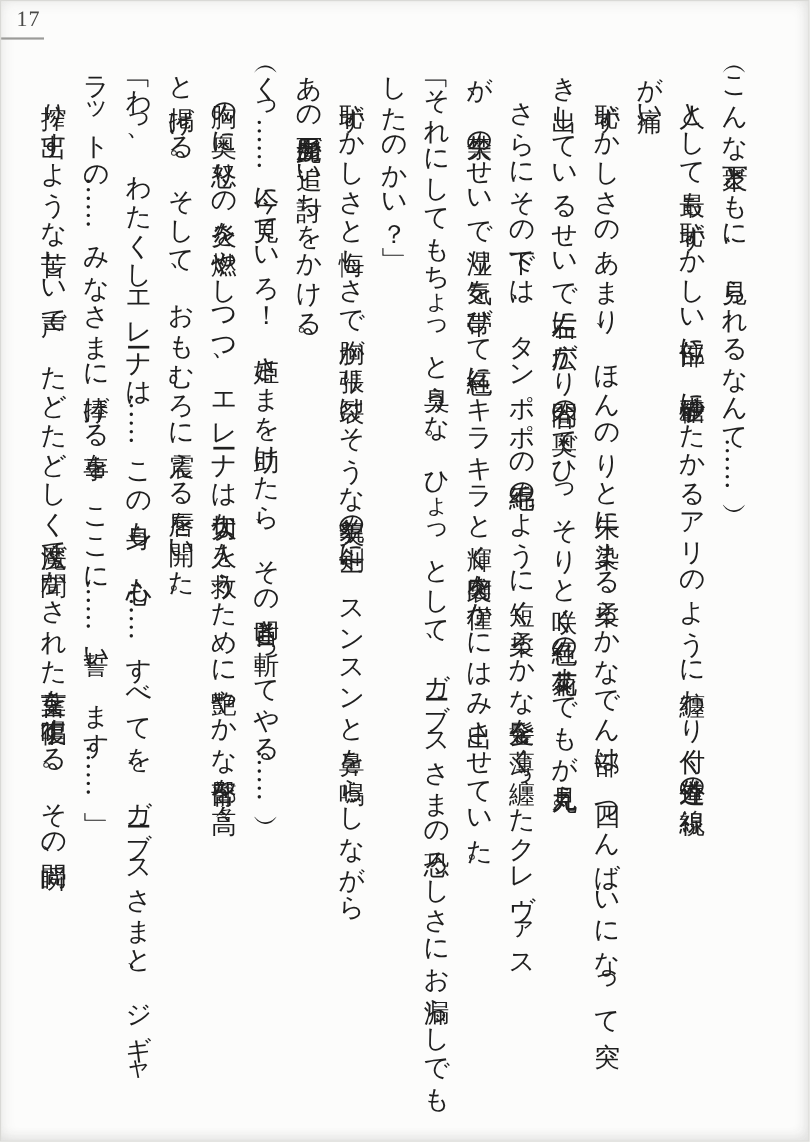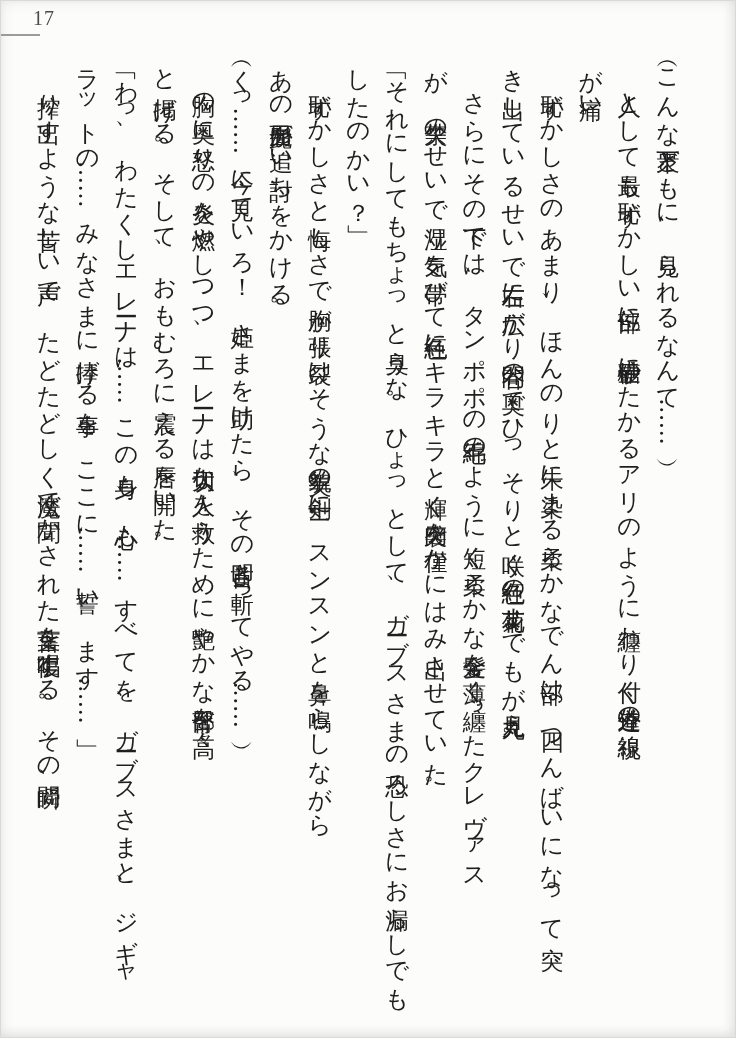--- a/index.html
+++ b/index.html
@@ -17,21 +17,21 @@
     box-sizing: border-box;
     box-shadow: inset 0 0 14px rgba(60,60,55,0.10), inset -3px -4px 10px rgba(60,60,55,0.07);
     overflow: hidden;
     font-family: "DejaVu Serif", "Liberation Serif", serif;
   }
   .folio {
     position: absolute;
     top: 6px;
     left: 14px;
     width: 40px;
-    text-align: right;
+    text-align: left;
   }
   .folio .num {
     font-size: 20px;
     color: var(--folio_ink, #4a4a48);
     letter-spacing: 1px;
     font-family: "Liberation Serif", "DejaVu Serif", serif;
   }
   .folio-rule {
     position: absolute;
     top: 33px;

